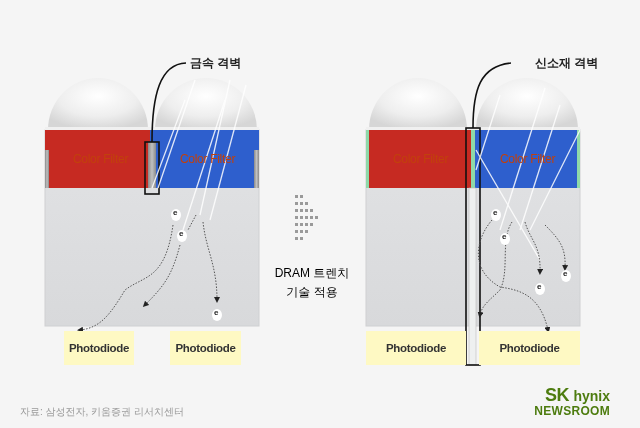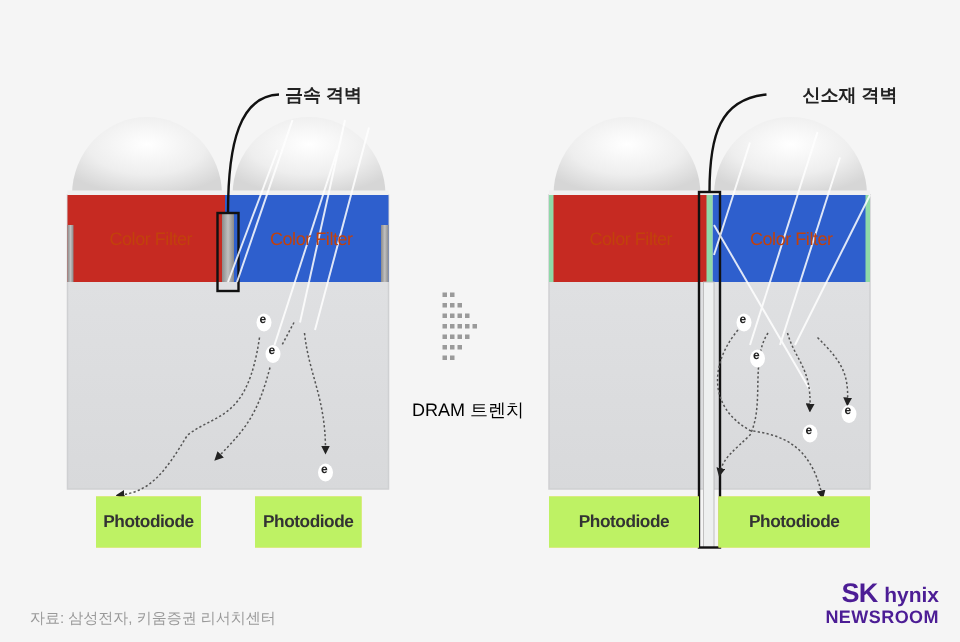--- a/index.html
+++ b/index.html
@@ -9,34 +9,34 @@
     font-family: "Liberation Sans", "DejaVu Sans", sans-serif;
     position: relative;
   }
   .abs { position: absolute; }
   .diagram svg { position: absolute; left: 0; top: 0; }
   .cf-label {
     position: absolute; color: #c2410c; font-size: 12px; font-weight: normal;
     letter-spacing: -0.3px; white-space: nowrap; text-align: center;
   }
   .pd {
-    position: absolute; background: #bef264; color: #333;
+    position: absolute; background: #fef9c3; color: #333;
     font-size: 11.5px; font-weight: bold; display: flex;
     align-items: center; justify-content: center; letter-spacing: -0.3px;
   }
   .callout {
     position: absolute; font-size: 12px; color: #222; font-weight: bold; white-space: nowrap; text-align: right;
   }
   .mid-label {
     position: absolute; font-size: 12px; color: #000000; text-align: center; line-height: 19px; width: 100px;
   }
   .source {
     position: absolute; left: 20px; top: 405px; font-size: 10px; color: #999;
   }
-  .brand { position: absolute; right: 14px; top: 385px; text-align: right; color: #4c1d95; }
+  .brand { position: absolute; right: 30px; top: 385px; text-align: right; color: #4d7c0f; }
   .brand .sk { font-size: 18px; font-weight: bold; letter-spacing: -0.5px; }
   .brand .hynix { font-size: 14px; font-weight: bold; }
   .brand .news { font-size: 12px; font-weight: bold; letter-spacing: 0.3px; margin-top: -2px; }
 </style>
 </head>
 <body>
 
 <div class="diagram">
 <svg width="640" height="428" viewBox="0 0 640 428">
   <defs>
@@ -177,20 +177,21 @@
 <div class="cf-label" style="left:73px; top:152px;">Color Filter</div>
 <div class="cf-label" style="left:180px; top:152px;">Color Filter</div>
 <div class="pd" style="left:64px; top:331px; width:70px; height:34px;">Photodiode</div>
 <div class="pd" style="left:170px; top:331px; width:71px; height:34px;">Photodiode</div>
 <div class="abs" style="left:173px; top:208px; font-size:8px; font-weight:bold; color:#222;">e</div>
 <div class="abs" style="left:179px; top:229px; font-size:8px; font-weight:bold; color:#222;">e</div>
 <div class="abs" style="left:214px; top:308px; font-size:8px; font-weight:bold; color:#222;">e</div>
 
 <div class="mid-label" style="left:262px; top:264px;">
   <div>DRAM 트렌치</div>
+  <div>기술 적용</div>
 </div>
 
 <div class="callout" style="left:535px; top:55px;">신소재 격벽</div>
 <div class="cf-label" style="left:393px; top:152px;">Color Filter</div>
 <div class="cf-label" style="left:500px; top:152px;">Color Filter</div>
 <div class="pd" style="left:366px; top:331px; width:100px; height:34px;">Photodiode</div>
 <div class="pd" style="left:479px; top:331px; width:101px; height:34px;">Photodiode</div>
 <div class="abs" style="left:493px; top:208px; font-size:8px; font-weight:bold; color:#222;">e</div>
 <div class="abs" style="left:502px; top:232px; font-size:8px; font-weight:bold; color:#222;">e</div>
 <div class="abs" style="left:537px; top:282px; font-size:8px; font-weight:bold; color:#222;">e</div>

